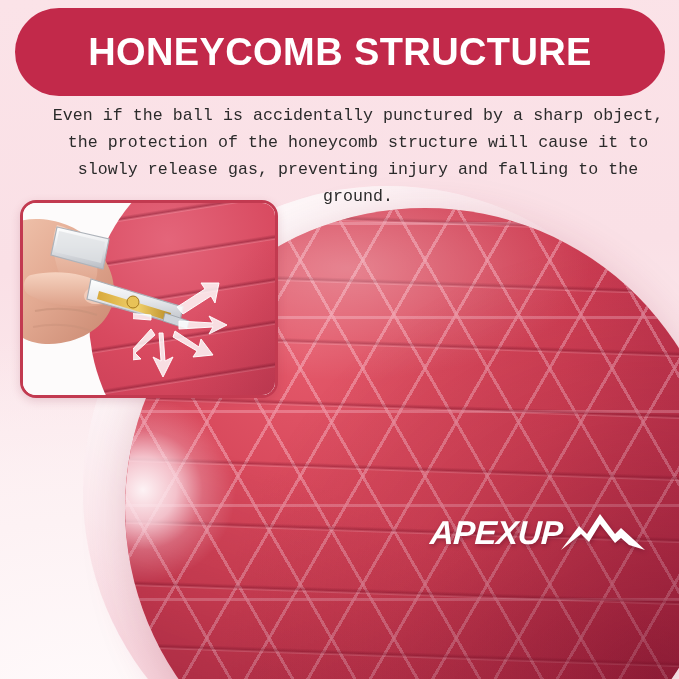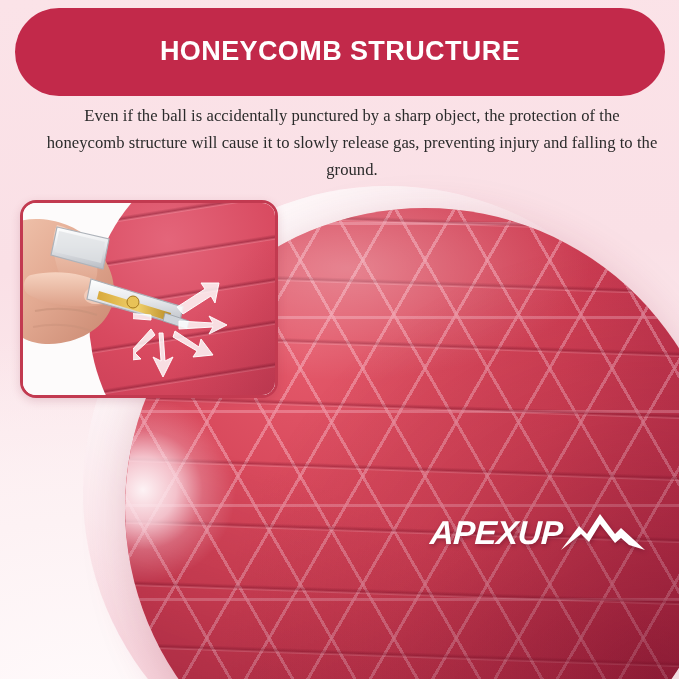--- a/index.html
+++ b/index.html
@@ -146,36 +146,36 @@
     background: #c2294a;
     display: flex;
     flex-direction: column;
     align-items: center;
     justify-content: center;
   }
   .banner-line {
     color: #ffffff;
     font-family: "Liberation Sans", sans-serif;
     font-weight: 700;
-    font-size: 27px;
+    font-size: 38px;
     letter-spacing: 0.4px;
     line-height: 1.18;
     text-align: center;
     white-space: nowrap;
   }
 
   
   .desc {
     position: absolute;
-    left: 46px;
+    left: 52px;
     top: 103px;
     width: 612px;
     text-align: center;
     color: #2b2b2b;
-    font-family: Liberation Serif, serif;
+    font-family: Liberation Mono, monospace;
     font-size: 16.6px;
     line-height: 1.62;
     letter-spacing: 0.05px;
   }
 
   
   .inset {
     position: absolute;
     left: 20px;
     top: 200px;

